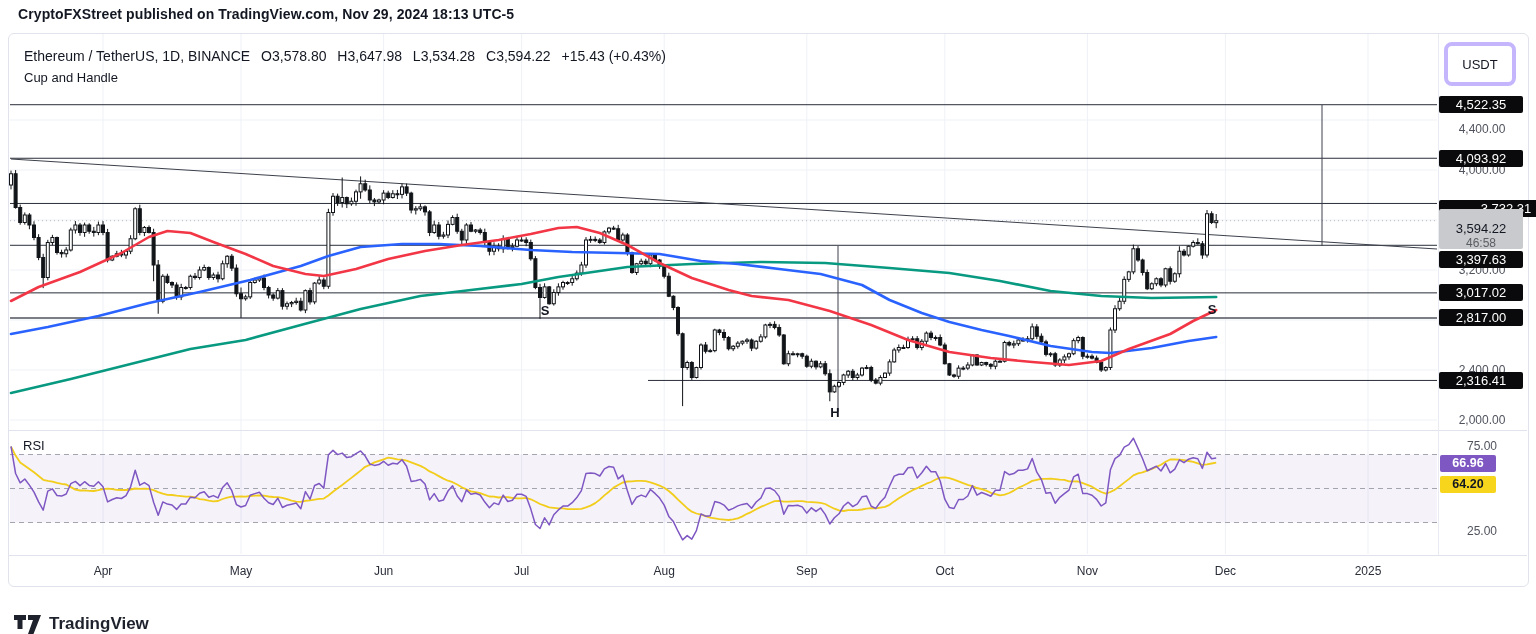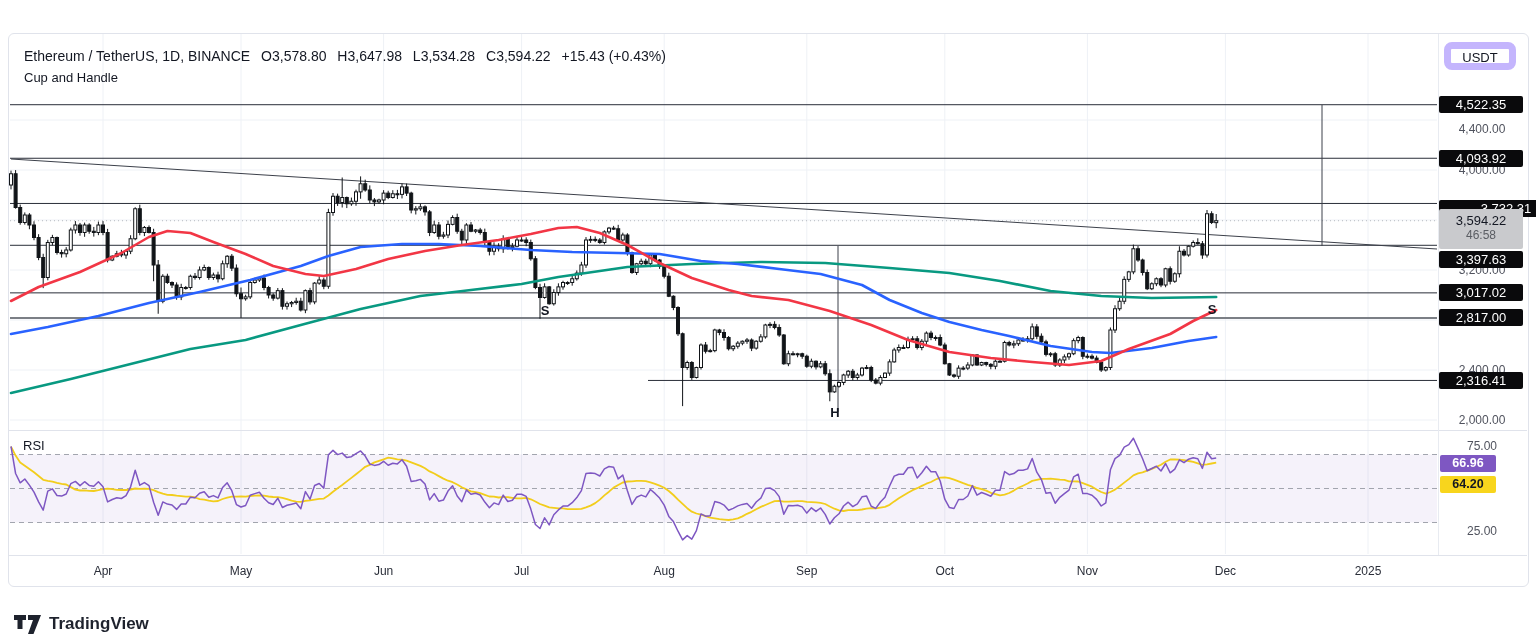--- a/index.html
+++ b/index.html
@@ -5,40 +5,41 @@
   html,body{margin:0;padding:0;background:#fff;}
   .page{position:relative;width:1536px;height:634px;background:#fff;overflow:hidden;
         font-family:"Liberation Sans",sans-serif;color:#131722;}
   .attribution{position:absolute;left:18px;top:6px;font-size:14px;font-weight:700;color:#131722;letter-spacing:.1px;}
   .widget-border{position:absolute;left:8px;top:33px;width:1519px;height:552px;border:1px solid #e0e3eb;border-radius:6px;pointer-events:none;}
   #chart-svg{position:absolute;left:0;top:0;}
   .legend{position:absolute;left:24px;top:46px;line-height:21px;}
   .legend .row1{font-size:14px;}
   .legend .row1 span{margin-right:7px;}
   .legend .row2,.legend .row3{font-size:13px;}
-  .usdt-btn{position:absolute;left:1444px;top:42px;width:72px;height:28px;background:#fff;border:7px solid #c4b5fd;
+  .usdt-btn{position:absolute;left:1444px;top:42px;width:72px;height:44px;background:#fff;border:4px solid #c4b5fd;
             border-radius:8px;font-family:"Liberation Sans",sans-serif;font-size:13px;font-weight:500;color:#131722;cursor:pointer;}
   .axis-label{position:absolute;left:1440px;width:84px;text-align:center;font-size:12px;color:#50535e;height:14px;line-height:14px;}
   .level-badge{position:absolute;left:1439px;width:84px;height:17px;line-height:17px;border-radius:2px;background:#0a0a0c;
                color:#fff;font-size:13px;font-weight:400;text-align:center;}
   .cur-badge{position:absolute;left:1439px;top:209px;width:84px;height:40px;border-radius:2px;background:#c9cacd;text-align:center;}
-  .cur-badge .p{font-size:13px;font-weight:500;color:#131722;margin-top:4px;}
+  .cur-badge .p{font-size:13px;font-weight:500;color:#131722;margin-top:12px;}
   .cur-badge .cd{font-size:12px;color:#5a5d63;}
   .rsi-badge{position:absolute;left:1440px;width:56px;height:17px;line-height:17px;border-radius:2px;
              font-size:12.5px;font-weight:700;text-align:center;}
   .month-label{position:absolute;top:564px;transform:translateX(-50%);font-size:12px;color:#2a2e39;}
   .pat-letter{position:absolute;transform:translate(-50%,-50%);font-size:13px;font-weight:600;color:#131722;}
   .rsi-title{position:absolute;left:23px;top:438px;font-size:13px;font-weight:500;color:#131722;}
   .footer-logo{position:absolute;left:14px;top:600px;display:flex;align-items:center;gap:7px;cursor:pointer;text-decoration:none;margin-top:14px;}
   .footer-logo .txt{font-size:17px;font-weight:600;color:#1e222d;}
 </style>
 </head>
 <body>
 
 <div class="page">
+  <div class="attribution">CryptoFXStreet published on TradingView.com, Nov 29, 2024 18:13 UTC-5</div>
 
   <svg id="chart-svg" width="1536" height="634" viewBox="0 0 1536 634">
       <line x1="103" y1="34" x2="103" y2="554" stroke="#eef1f6" stroke-width="1"></line>
       <line x1="240.99999999999997" y1="34" x2="240.99999999999997" y2="554" stroke="#eef1f6" stroke-width="1"></line>
       <line x1="383.59999999999997" y1="34" x2="383.59999999999997" y2="554" stroke="#eef1f6" stroke-width="1"></line>
       <line x1="521.5999999999999" y1="34" x2="521.5999999999999" y2="554" stroke="#eef1f6" stroke-width="1"></line>
       <line x1="664.1999999999999" y1="34" x2="664.1999999999999" y2="554" stroke="#eef1f6" stroke-width="1"></line>
       <line x1="806.8" y1="34" x2="806.8" y2="554" stroke="#eef1f6" stroke-width="1"></line>
       <line x1="944.8" y1="34" x2="944.8" y2="554" stroke="#eef1f6" stroke-width="1"></line>
       <line x1="1087.3999999999999" y1="34" x2="1087.3999999999999" y2="554" stroke="#eef1f6" stroke-width="1"></line>

